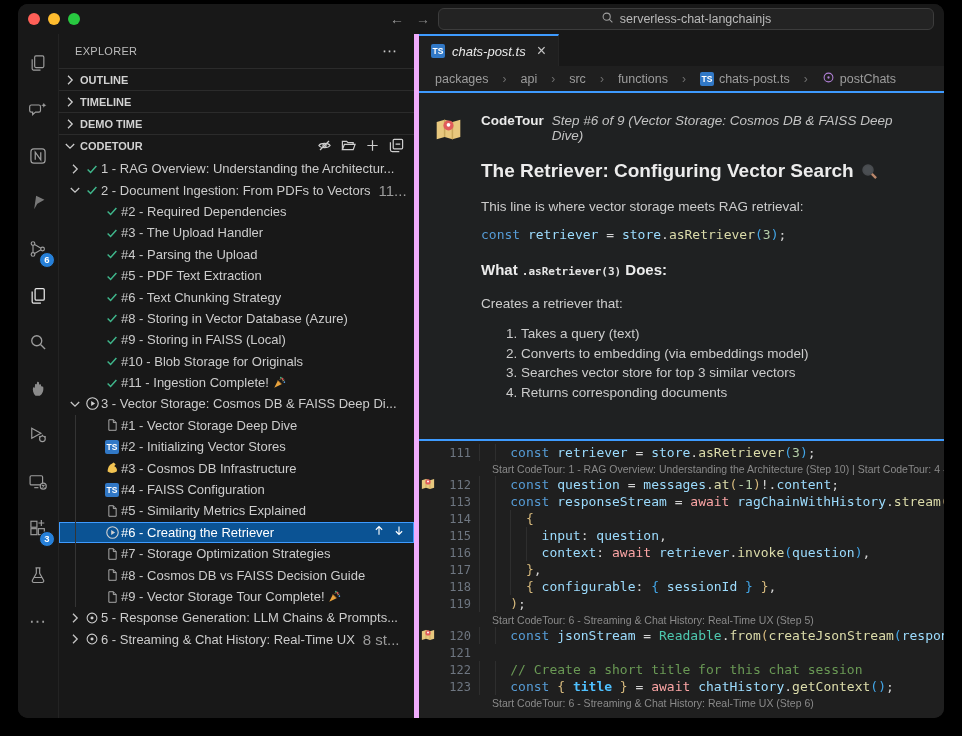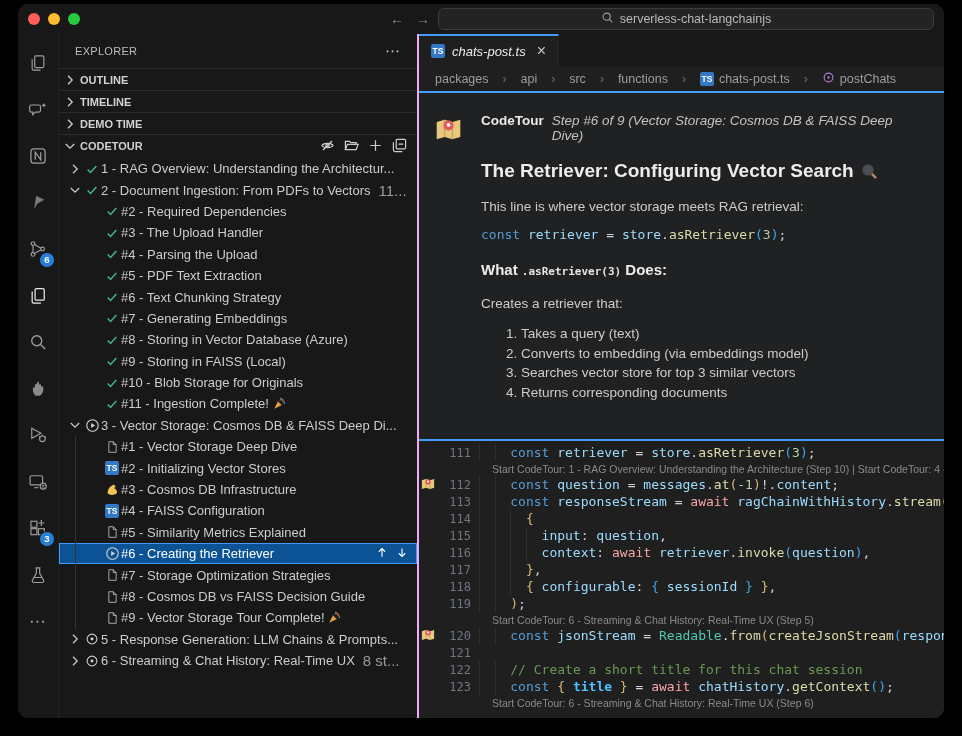--- a/index.html
+++ b/index.html
@@ -30,21 +30,21 @@
                  display:flex; flex-direction:column; align-items:center; padding-top:6px; }
   .ab-item { width:40px; height:46.5px; display:flex; align-items:center; justify-content:center;
              position:relative; color:#9d9d9d; }
   .ab-item.active { color:#e8e8e8; }
   .ab-badge { position:absolute; right:3px; bottom:5px; min-width:16px; height:16px; padding:0 3px;
               border-radius:9px; background:#2680D9; color:#fff; font-size:9.5px; font-weight:700;
               display:flex; align-items:center; justify-content:center; border:1.5px solid #181818; }
   .ab-more { font-size:17px; color:#9d9d9d; letter-spacing:1px; }
 
   
-  .sidebar { flex:0 0 360px; background:#181818; border-right:2px solid #f0abfc;
+  .sidebar { flex:0 0 360px; background:#181818; border-right:5px solid #f0abfc;
              display:flex; flex-direction:column; min-height:0; color:#cccccc; font-size:13px; }
   .sb-head { flex:0 0 34px; display:flex; align-items:center; justify-content:space-between;
              padding:0 16px; font-size:11px; color:#bcbcbc; letter-spacing:.3px; }
   .sb-more { color:#c9c9c9; font-size:15px; letter-spacing:1px; cursor:default; }
   .section { height:22px; display:flex; align-items:center; gap:2px; padding-left:3px;
              border-top:1px solid #2b2b2b; font-weight:700; font-size:11px; color:#d2d2d2; }
   .section .chev { display:flex; align-items:center; color:#cccccc; }
   .sec-actions { margin-left:auto; margin-right:10px; display:flex; gap:9px; color:#cdcdcd; }
   .sec-actions .act { display:flex; align-items:center; }
 
@@ -346,28 +346,20 @@
               </span>
               <span class="rlabel">#5 - PDF Text Extraction</span>
             </div>
             <div class="row lvl1">
               <span class="ricon">
                 <svg width="14" height="14" viewBox="0 0 16 16">
                   <path d="M3 8.6 L6.4 12 L13 4.6" fill="none" stroke="#3FB68B" stroke-width="1.7"></path>
                 </svg>
               </span>
               <span class="rlabel">#6 - Text Chunking Strategy</span>
-            </div>
-            <div class="row lvl1">
-              <span class="ricon">
-                <svg width="14" height="14" viewBox="0 0 16 16">
-                  <path d="M3 8.6 L6.4 12 L13 4.6" fill="none" stroke="#3FB68B" stroke-width="1.7"></path>
-                </svg>
-              </span>
-              <span class="rlabel">#7 - Generating Embeddings</span>
             </div>
             <div class="row lvl1">
               <span class="ricon">
                 <svg width="14" height="14" viewBox="0 0 16 16">
                   <path d="M3 8.6 L6.4 12 L13 4.6" fill="none" stroke="#3FB68B" stroke-width="1.7"></path>
                 </svg>
               </span>
               <span class="rlabel">#8 - Storing in Vector Database (Azure)</span>
             </div>
             <div class="row lvl1">

